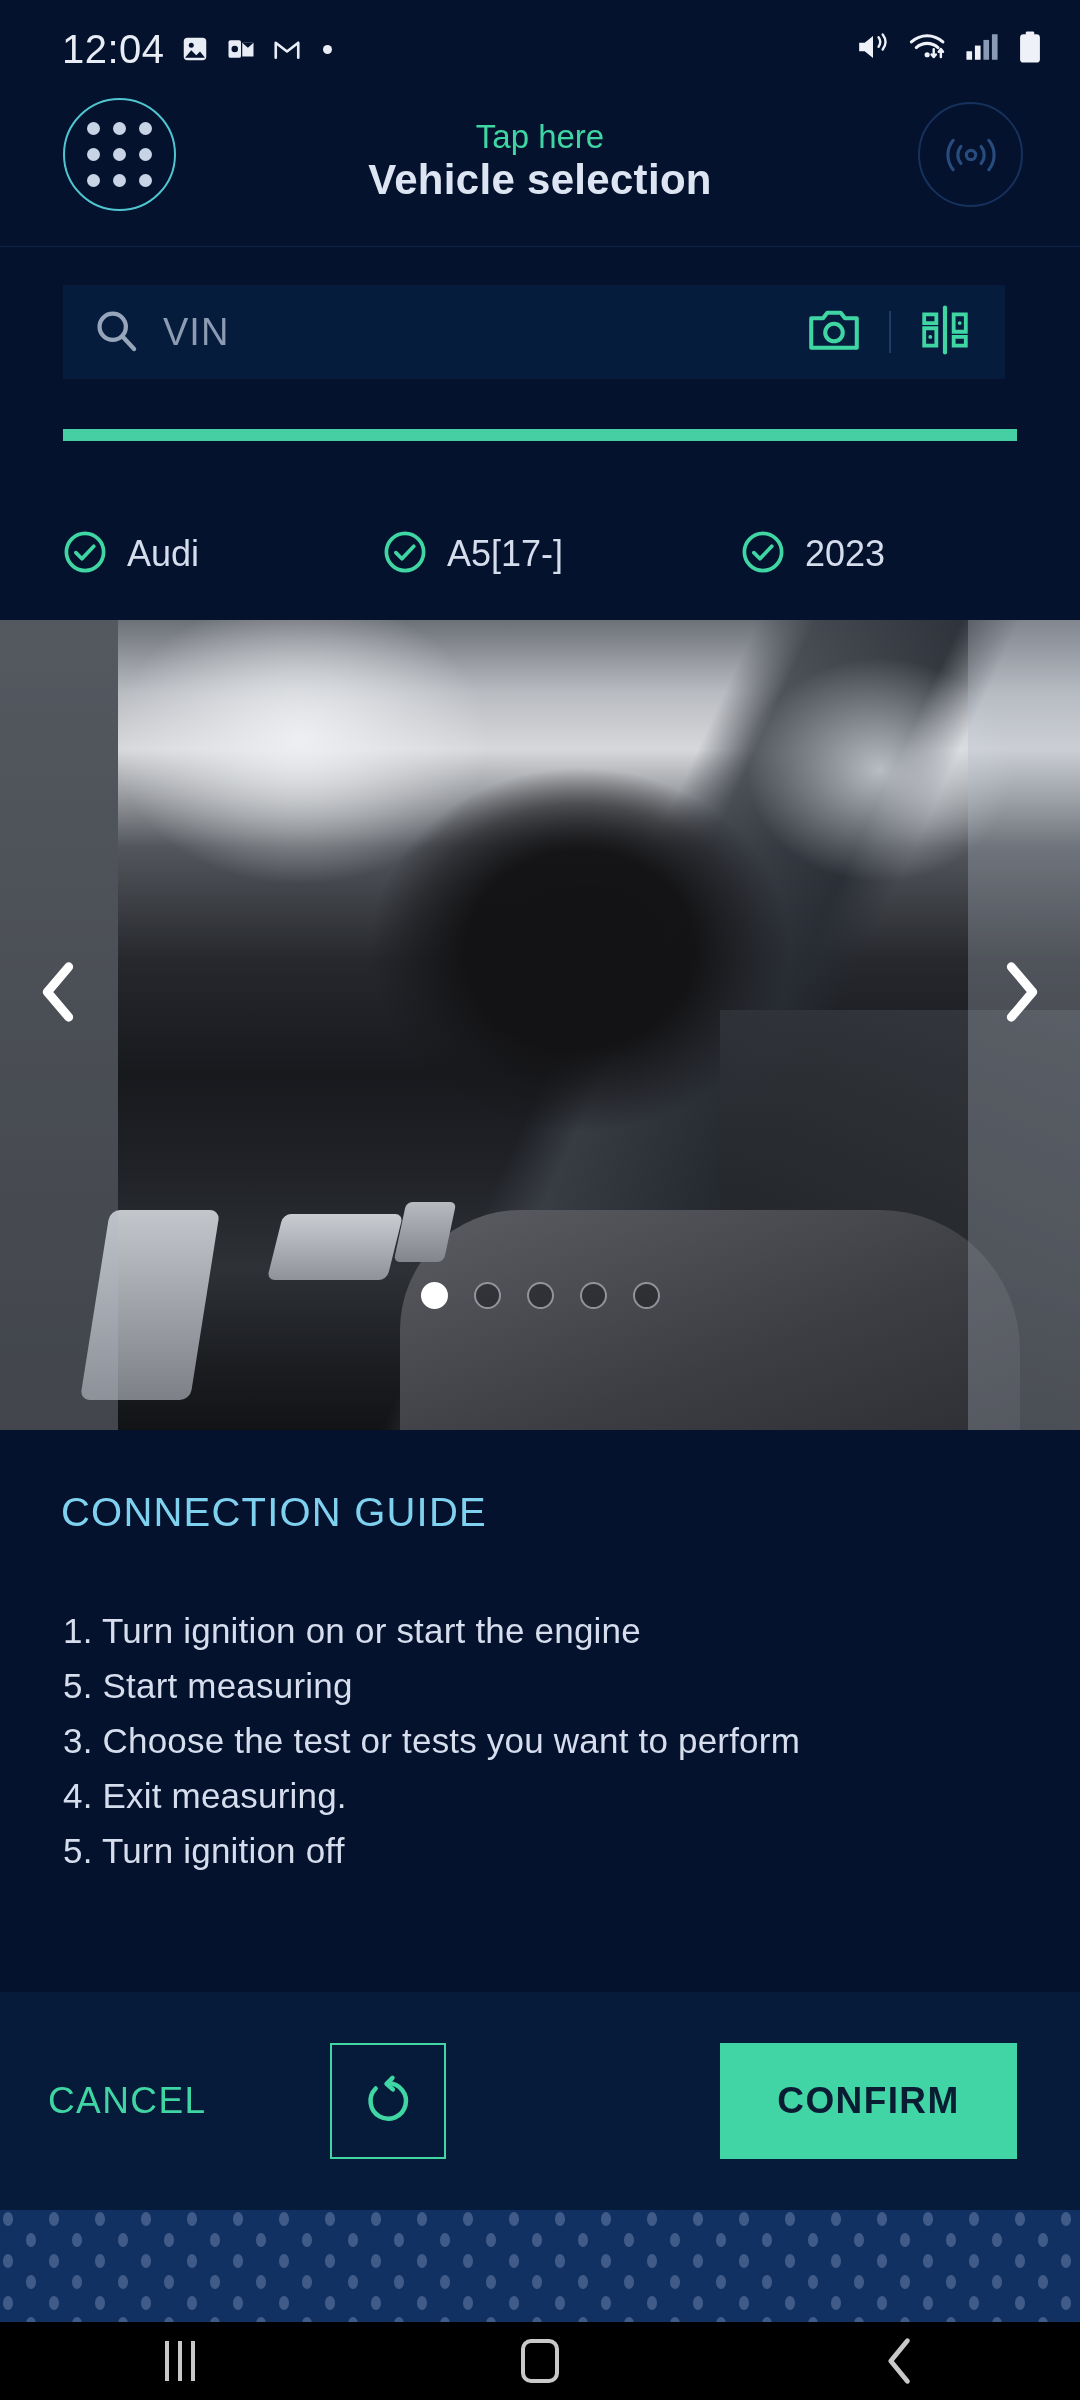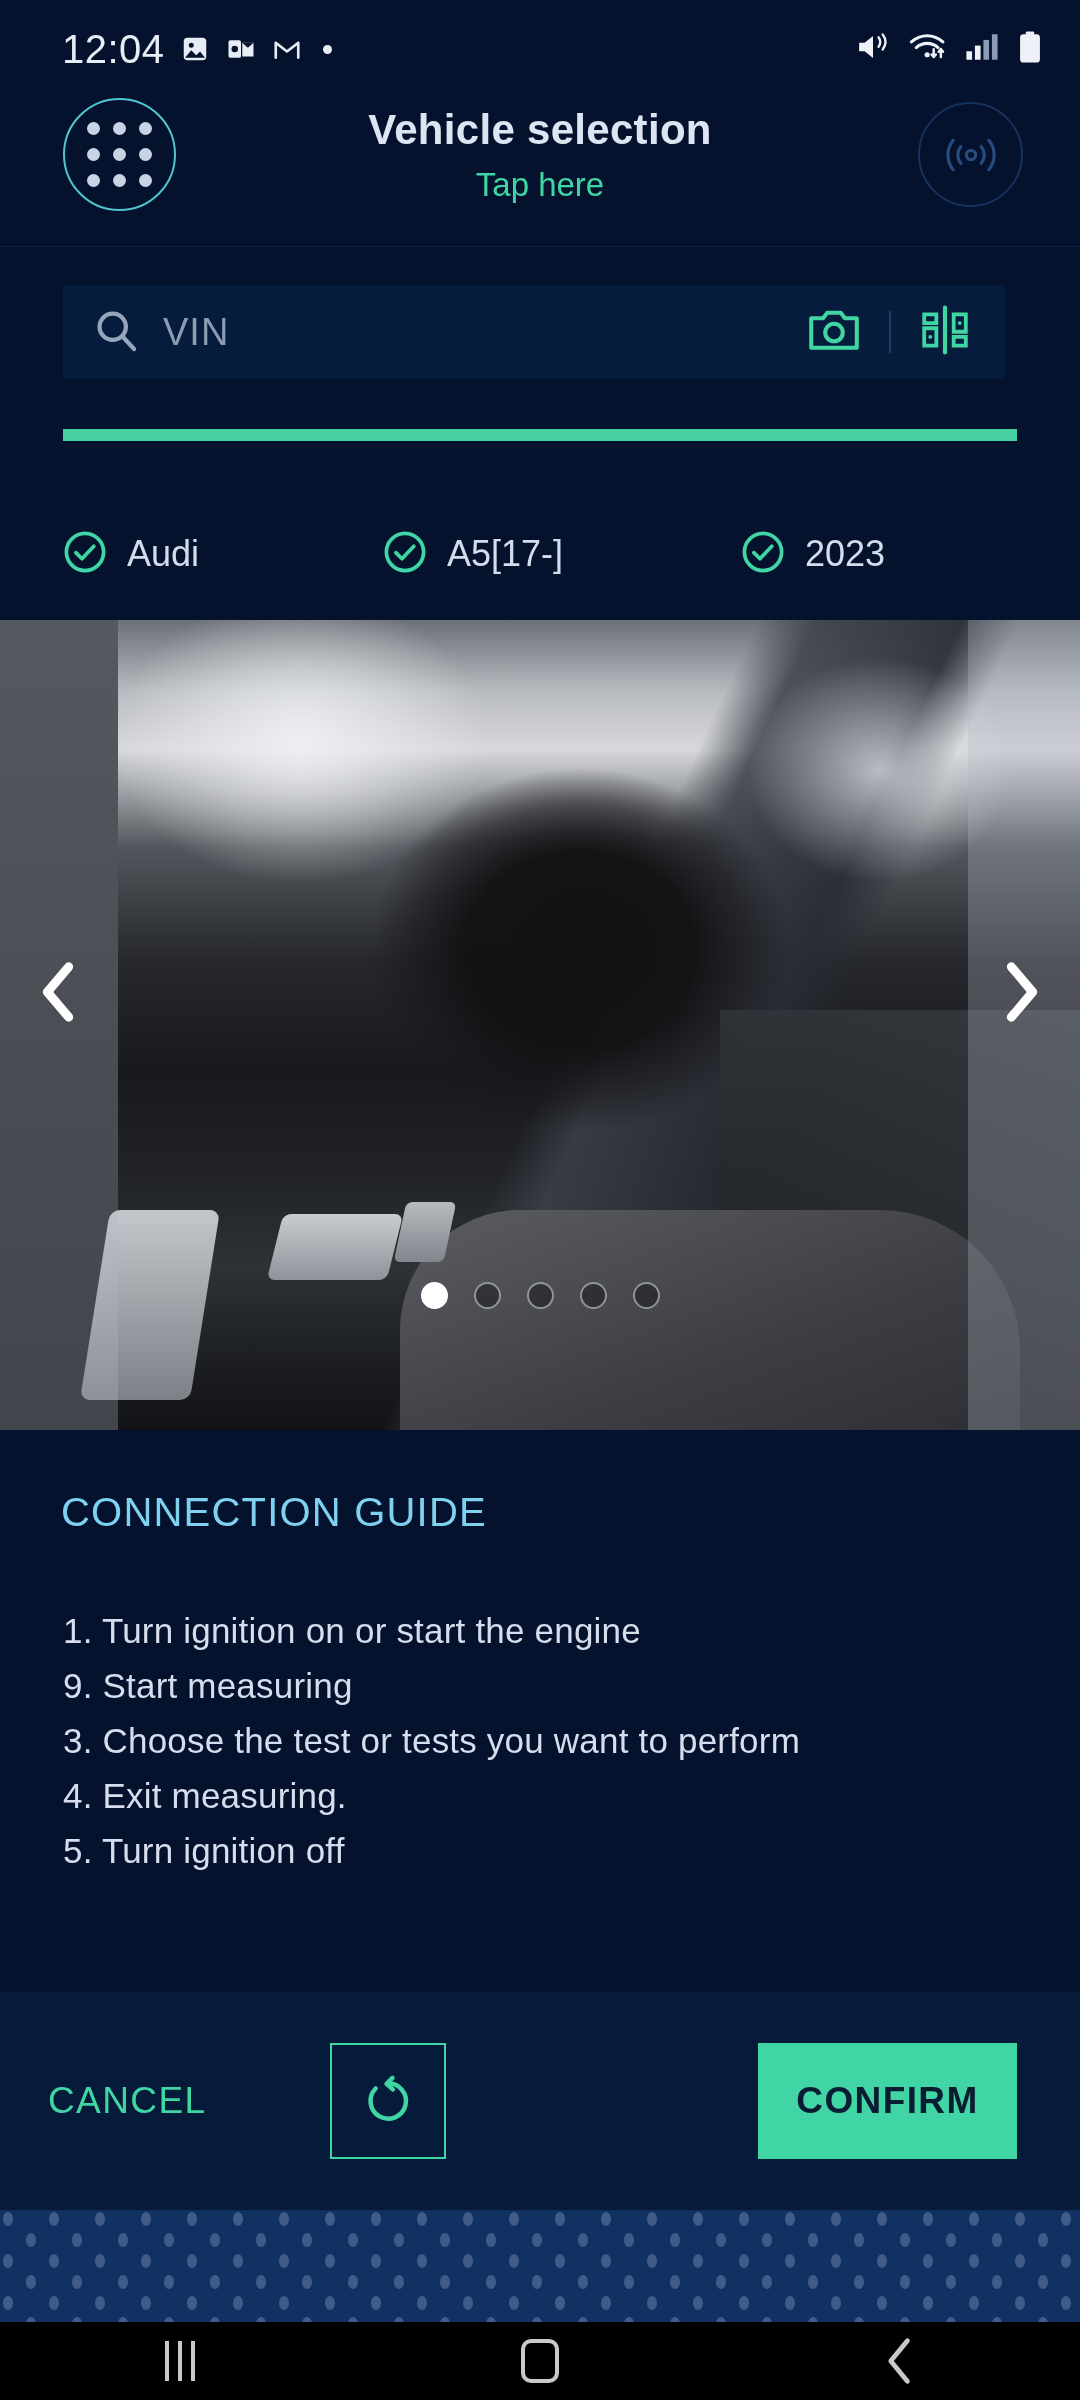--- a/index.html
+++ b/index.html
@@ -254,21 +254,21 @@
     letter-spacing:1.4px;
   }
   #refresh-button {
     margin-left:123px;
     width:116px; height:116px;
     border:2px solid #3fd6a4;
     display:flex; align-items:center; justify-content:center;
   }
   #confirm-button {
     margin-left:auto; margin-right:63px;
-    width:259px; height:116px;
+    width:297px; height:116px;
     background:#41d5a6;
     display:flex; align-items:center; justify-content:center;
     color:#0a1c32; font-size:37px; font-weight:700;
     letter-spacing:1.4px;
   }
 
   
   #dot-footer {
     position:absolute; top:2210px; left:0;
     width:1080px; height:112px;
@@ -370,22 +370,22 @@
           <i></i>
           <i></i>
           <i></i>
           <i></i>
           <i></i>
           <i></i>
           <i></i>
       </span>
     </div>
     <div id="header-titles">
+      <div id="header-subtitle">Tap here</div>
       <div id="header-title">Vehicle selection</div>
-      <div id="header-subtitle">Tap here</div>
     </div>
     <div id="connect-button">
       <svg width="62" height="48" viewBox="0 0 40 30">
         <circle cx="20" cy="15" r="3" fill="none" stroke="#294c7e" stroke-width="2"></circle>
         <path d="M13.5 9.5a8.6 8.6 0 000 11M26.5 9.5a8.6 8.6 0 010 11" fill="none" stroke="#294c7e" stroke-width="2" stroke-linecap="round"></path>
         <path d="M8.5 5.5a15 15 0 000 19M31.5 5.5a15 15 0 010 19" fill="none" stroke="#294c7e" stroke-width="2" stroke-linecap="round"></path>
       </svg>
     </div>
   </div>
 
@@ -479,21 +479,21 @@
       <span class="carousel-dot"></span>
       <span class="carousel-dot"></span>
       <span class="carousel-dot"></span>
     </div>
   </div>
 
   <div id="guide">
     <div id="guide-title">CONNECTION GUIDE</div>
     <ul id="guide-list">
       <li>1. Turn ignition on or start the engine</li>
-      <li>9. Start measuring</li>
+      <li>5. Start measuring</li>
       <li>3. Choose the test or tests you want to perform</li>
       <li>4. Exit measuring.</li>
       <li>5. Turn ignition off</li>
     </ul>
   </div>
 
   <div id="actionbar">
     <div id="cancel-button">CANCEL</div>
     <div id="refresh-button">
       <svg width="56" height="56" viewBox="0 0 30 30">

